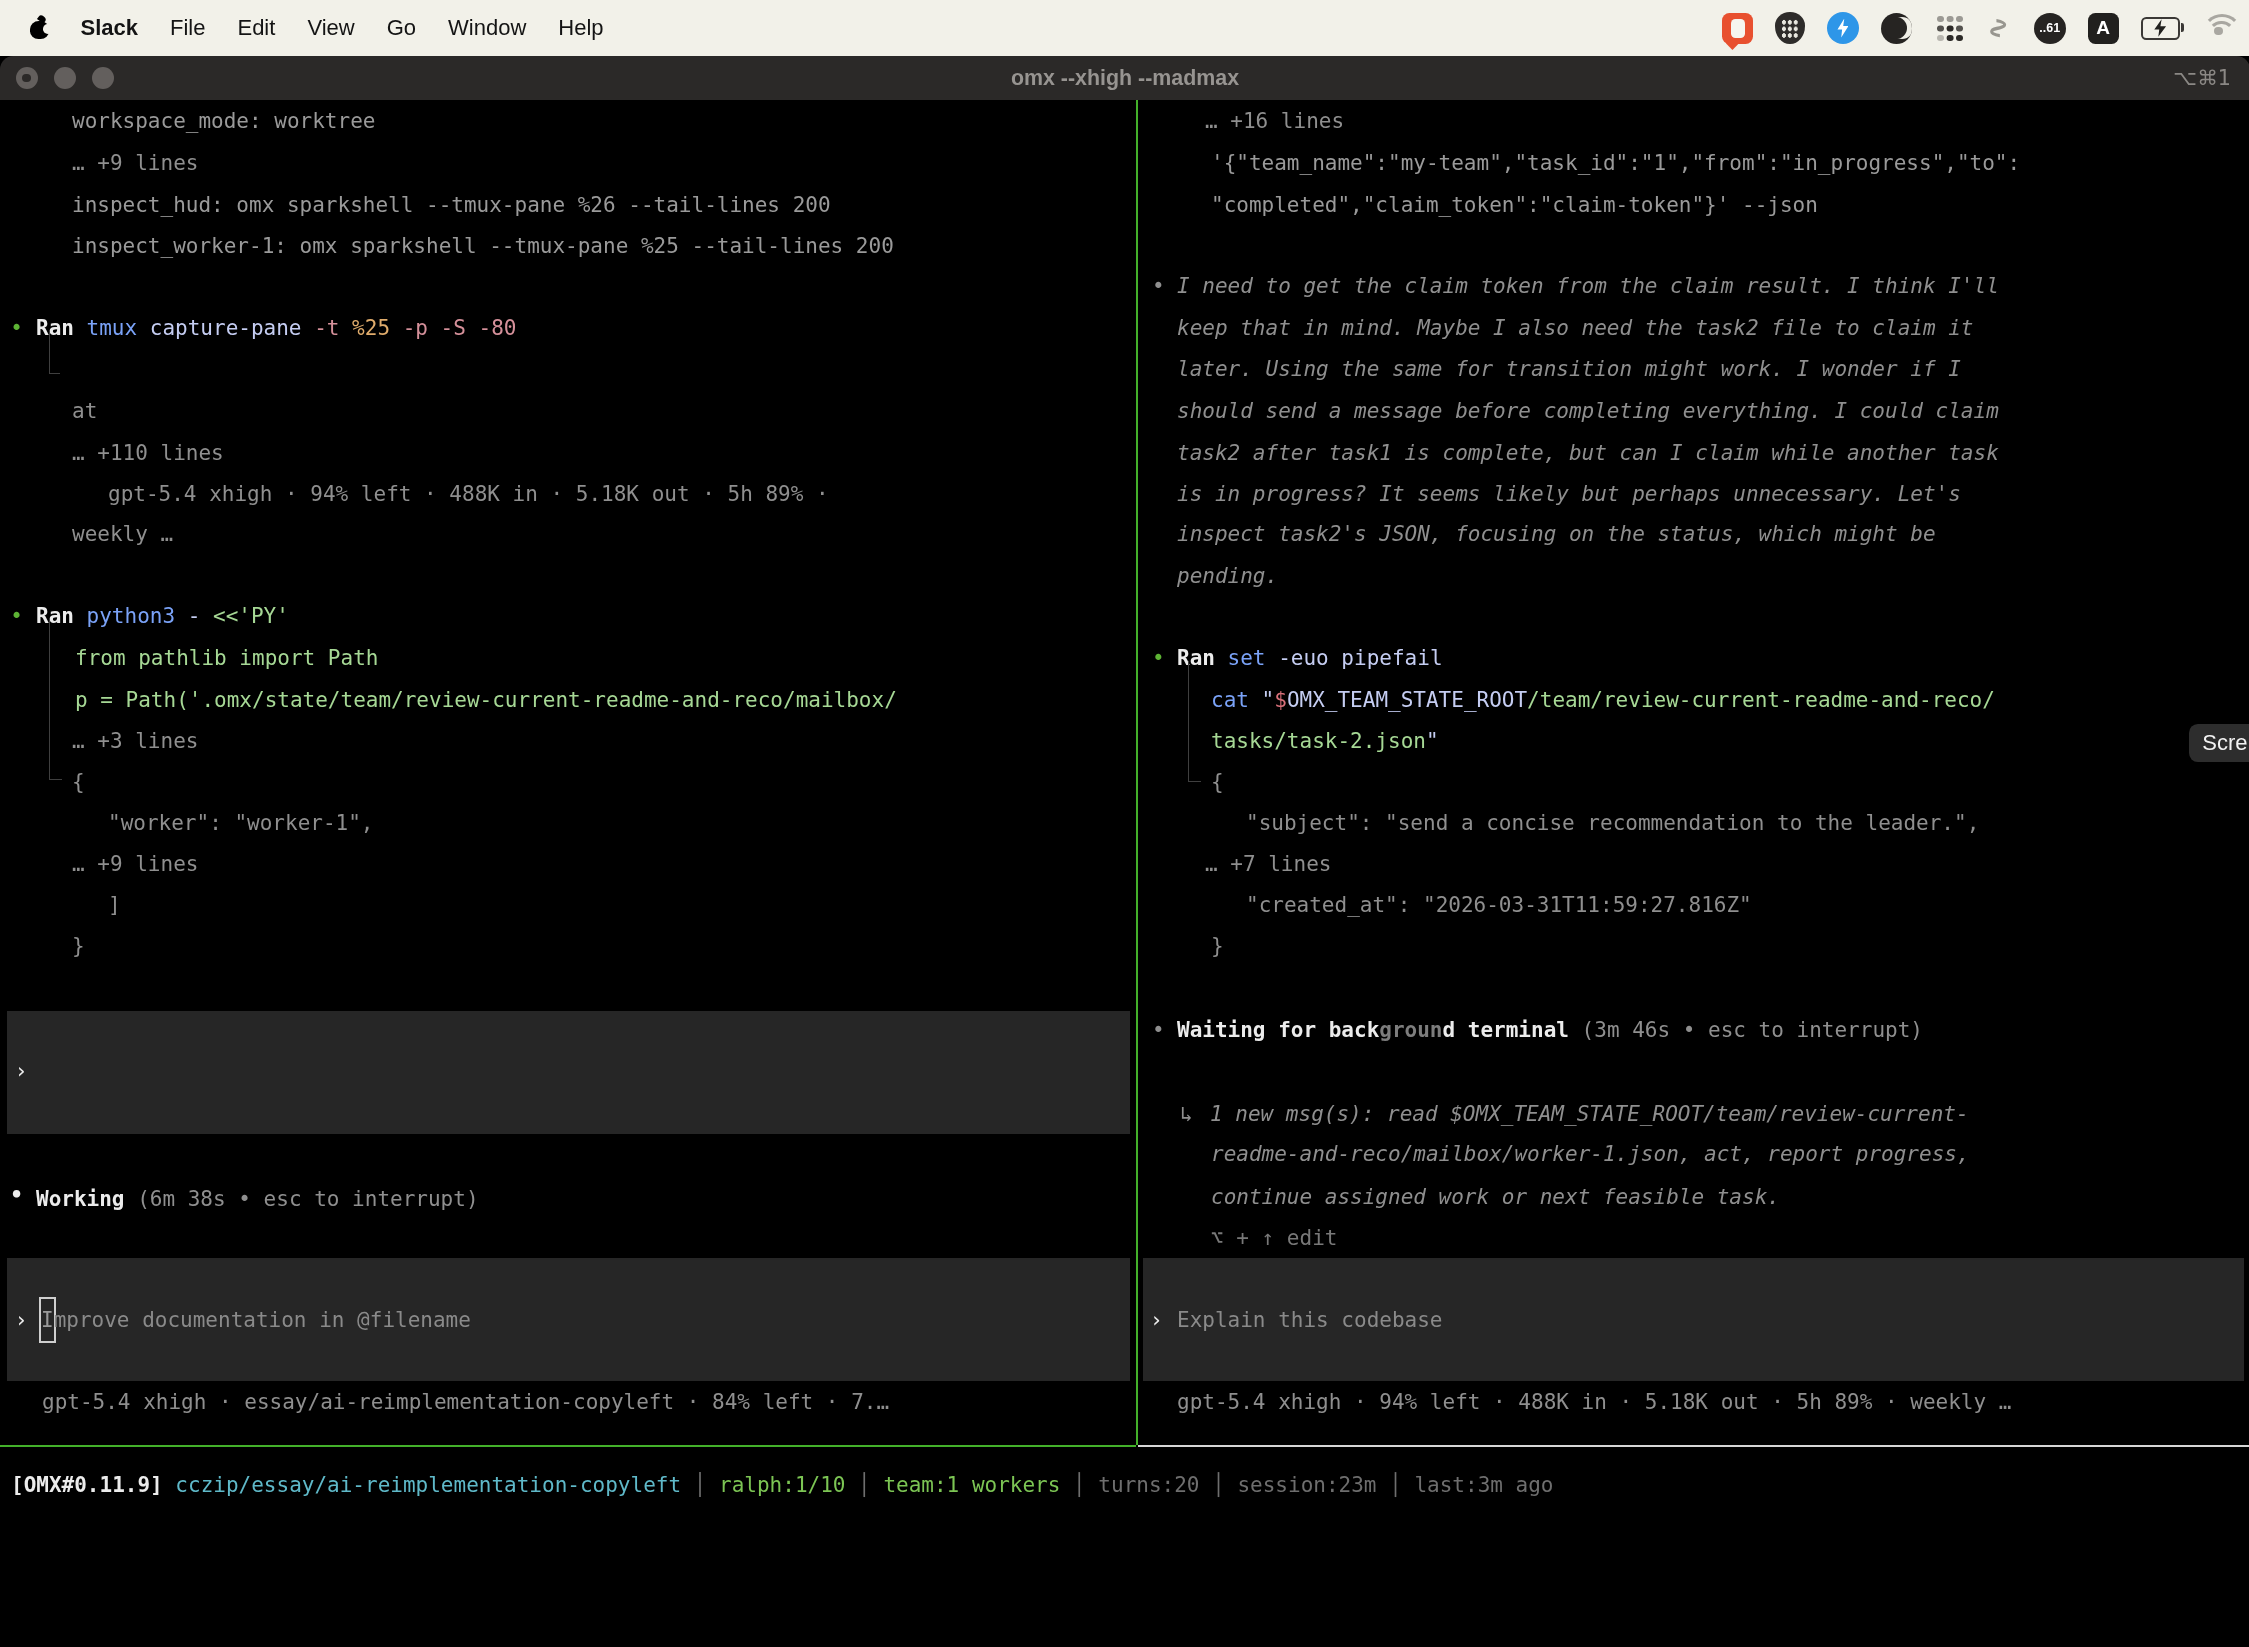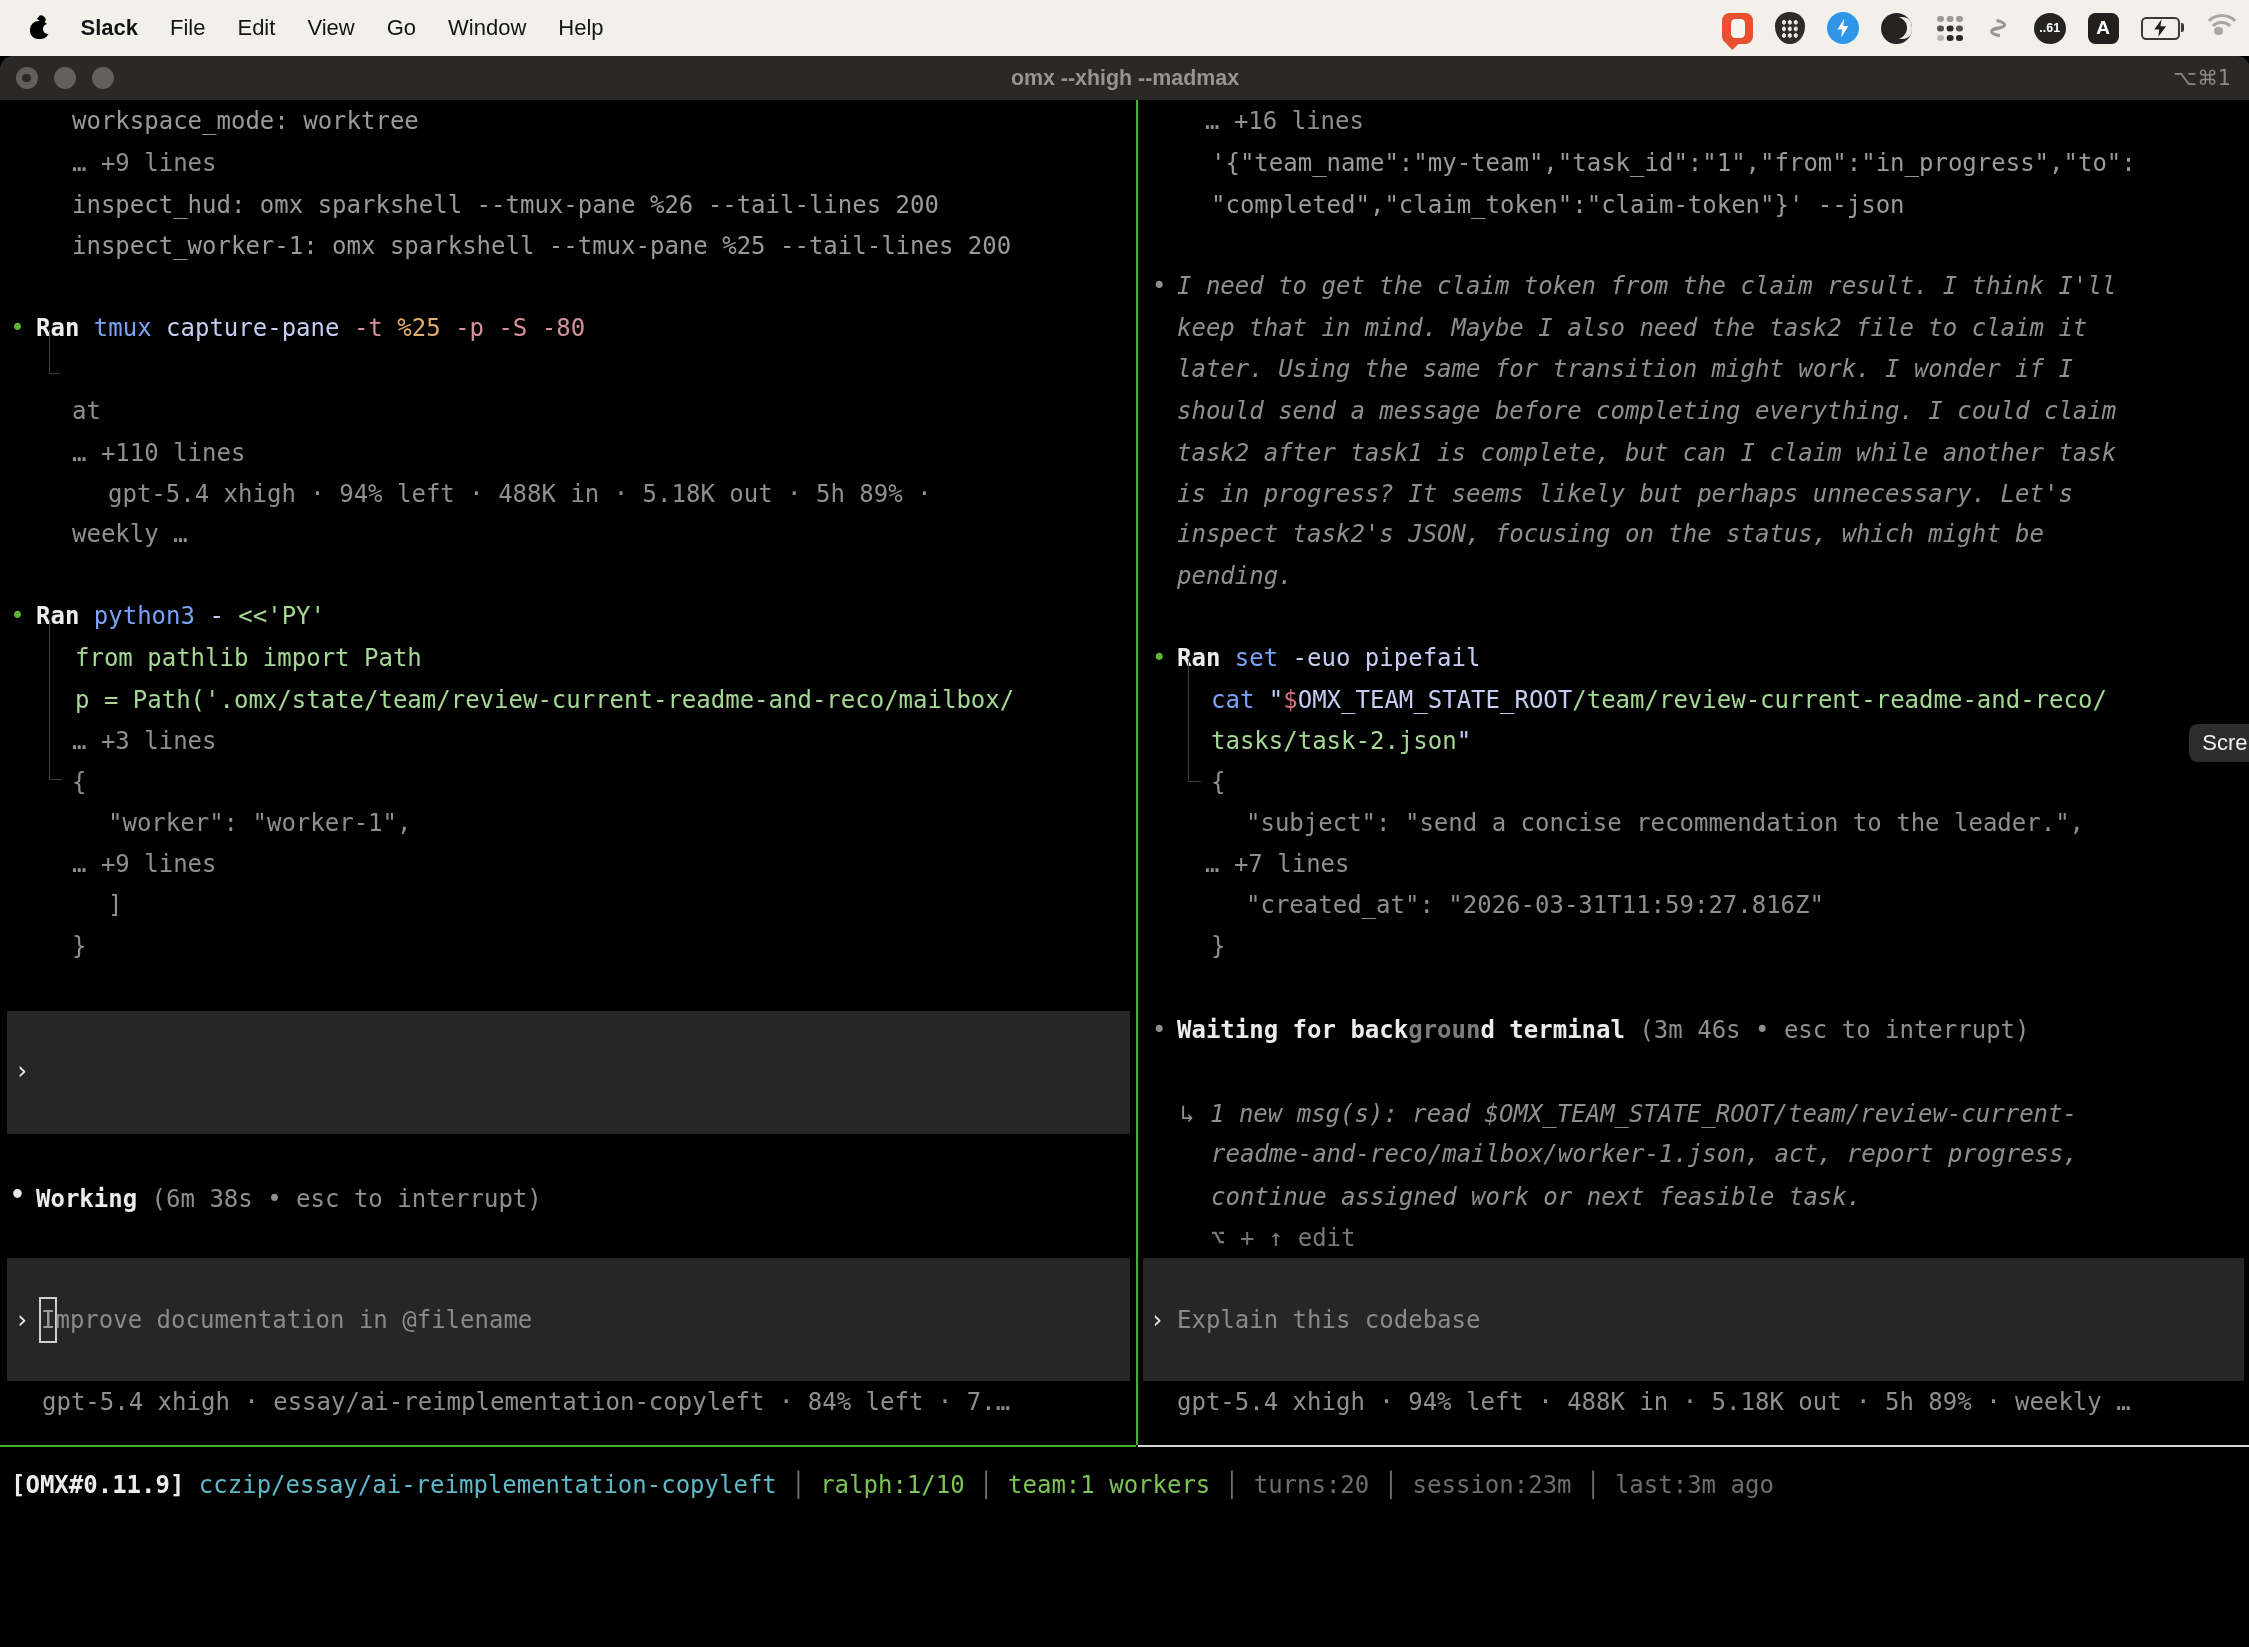--- a/index.html
+++ b/index.html
@@ -64,21 +64,21 @@
   .light{width:22px;height:22px;border-radius:50%;background:#635f5d;position:relative;}
   .light .hole{position:absolute;left:6.6px;top:6.6px;width:8.9px;height:8.9px;border-radius:50%;background:#2b2928;}
   .wtitle{position:absolute;top:0;left:0;width:100%;height:44px;line-height:44px;text-align:center;
           color:#979491;font-size:21.4px;font-weight:700;}
   .wshort{position:absolute;top:0;right:19px;height:44px;line-height:44px;color:#8b8885;font-size:20.7px;
           font-family:"DejaVu Sans","Liberation Sans",sans-serif;}
 
   
   #term{position:absolute;top:100px;left:0;width:2250px;height:1547px;background:#000;}
   .tl{position:absolute;white-space:pre;font-family:"DejaVu Sans Mono","DejaVu Sans",monospace;
-      font-size:24px;line-height:42px;color:#9a9a9a;text-align:center;}
+      font-size:21px;line-height:42px;color:#9a9a9a;text-align:center;}
   .wt{color:#ececec;font-weight:700;}
   .bl{color:#7aa2f7;margin-top:20px;}
   .lv{color:#c5cdf2;}
   .sa{color:#d5909a;}
   .or{color:#e0ac6c;}
   .gr{color:#a6d895;}
   .rd{color:#d9707a;}
   .gb{color:#5db334;}
   .dim{color:#8f8f8f;}
   .dim2{color:#787878;}

